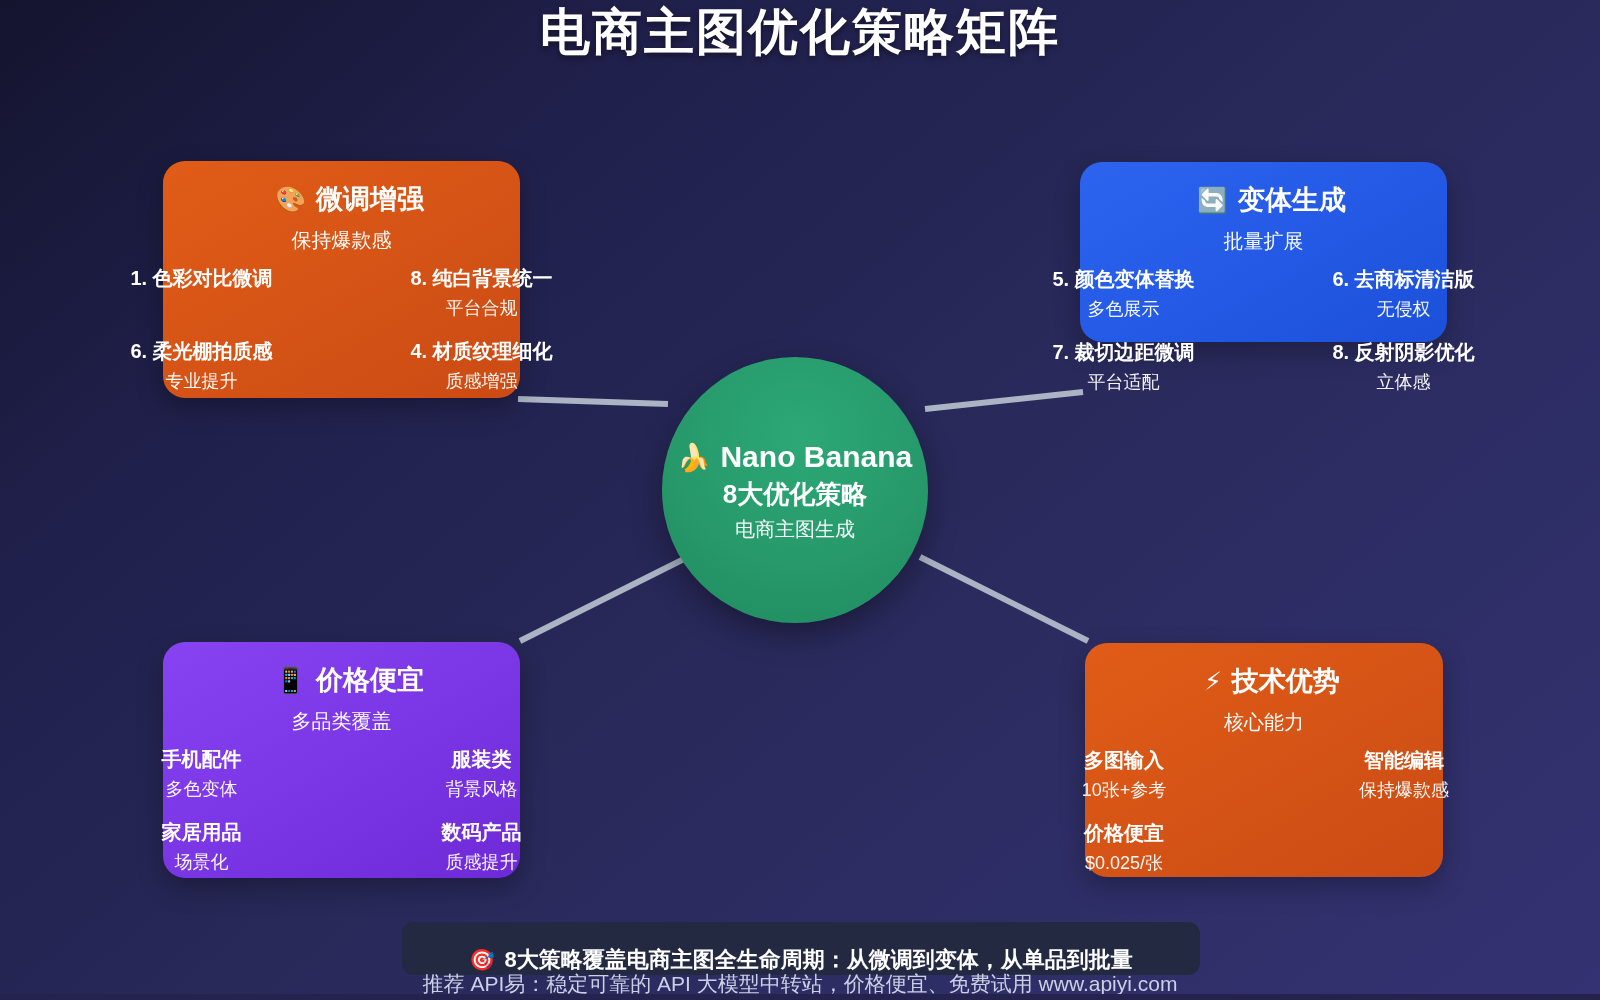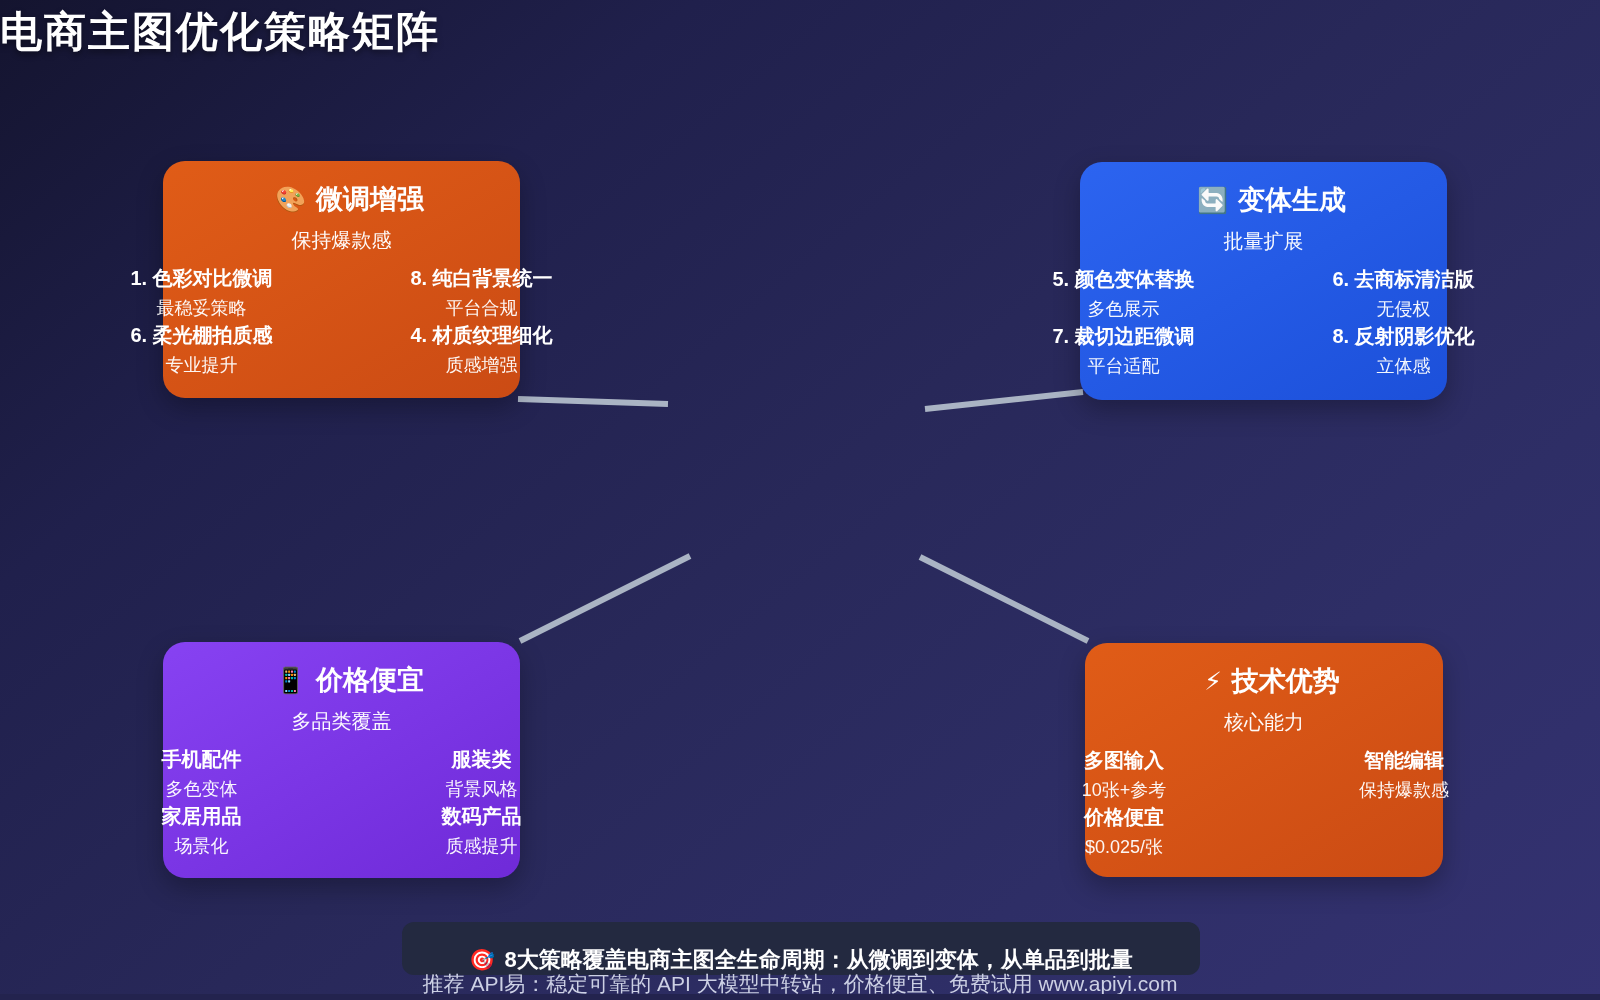--- a/index.html
+++ b/index.html
@@ -6,50 +6,50 @@
   html,body { background:#14142f; }
   body { font-family:"Liberation Sans","DejaVu Sans",sans-serif; }
 
   .stage {
     position:relative; width:1600px; height:1000px; overflow:hidden;
     background:linear-gradient(140deg,#14142f 0%,#20204c 25%,#282859 50%,#2e2e66 75%,#343272 100%);
     color:#fff;
   }
 
   .page-title {
-    position:absolute; top:0; left:0; right:0; 
-    font-size:42px; font-weight:bold; line-height:64px; letter-spacing:2px;
+    position:absolute; top:0; left:0; right:0; text-align:center;
+    font-size:50px; font-weight:bold; line-height:64px; letter-spacing:2px;
     color:#ffffff; text-shadow:0 3px 6px rgba(0,0,0,0.45);
   }
 
   svg.connectors { position:absolute; left:0; top:0; }
 
   
   .card { position:absolute; border-radius:22px; box-shadow:0 10px 26px rgba(0,0,0,0.28); }
   .card-tl { left:163px; top:161px; width:357px; height:237px;
              background:linear-gradient(150deg,#e05c17 0%,#cb4b14 100%); }
-  .card-tr { left:1080px; top:162px; width:367px; height:238px;
+  .card-tr { left:1080px; top:162px; width:367px; height:180px;
              background:linear-gradient(150deg,#2c64f0 0%,#1c50da 100%); }
   .card-bl { left:163px; top:642px; width:357px; height:236px;
              background:linear-gradient(150deg,#8742f2 0%,#6f2ad8 100%); }
   .card-br { left:1085px; top:643px; width:358px; height:234px;
              background:linear-gradient(150deg,#e05c17 0%,#cb4b14 100%); }
 
   .card-title {
     position:absolute; top:22px; left:0; right:12px; text-align:center;
     font-size:27px; font-weight:bold; line-height:32px; white-space:nowrap;padding-left:28px;
   }
   .card-title .emoji { margin-right:10px; font-size:25px; }
   .card-subtitle {
     position:absolute; top:66px; left:0; right:0; text-align:center;
     font-size:20px; line-height:26px; color:rgba(255,255,255,0.97);
   }
   .card-items {
     position:absolute; top:104px; left:50%; transform:translateX(-50%);
-    width:560px; display:grid; grid-template-columns:1fr 1fr; row-gap:2px;
+    width:560px; display:grid; grid-template-columns:1fr 1fr; row-gap:18px;
   }
   .item { text-align:center; }
   .item-label { font-size:20px; font-weight:bold; line-height:27px; white-space:nowrap; }
   .item-sub { font-size:18px; line-height:24px; margin-top:4px; white-space:nowrap;
               color:rgba(255,255,255,0.95); }
 
   
   .center-node {
     position:absolute; left:662px; top:357px; width:266px; height:266px;
     border-radius:50%;
@@ -95,21 +95,20 @@
   </svg>
 
   <section class="card card-tl">
     <div class="card-title">
       <span class="emoji">🎨</span><span>微调增强</span>
     </div>
     <div class="card-subtitle">保持爆款感</div>
     <div class="card-items">
       <div class="item">
         <div class="item-label">1. 色彩对比微调</div>
-        <div class="item-sub">最稳妥策略</div>
       </div>
       <div class="item">
         <div class="item-label">8. 纯白背景统一</div>
         <div class="item-sub">平台合规</div>
       </div>
       <div class="item">
         <div class="item-label">6. 柔光棚拍质感</div>
         <div class="item-sub">专业提升</div>
       </div>
       <div class="item">
@@ -183,20 +182,27 @@
         <div class="item-label">智能编辑</div>
         <div class="item-sub">保持爆款感</div>
       </div>
       <div class="item">
         <div class="item-label">价格便宜</div>
         <div class="item-sub">$0.025/张</div>
       </div>
     </div>
   </section>
 
+  <div class="center-node">
+    <div class="center-title">
+      <span class="emoji">🍌</span><span>Nano Banana</span>
+    </div>
+    <div class="center-sub">8大优化策略</div>
+    <div class="center-caption">电商主图生成</div>
+  </div>
 
   <div class="footer-box">
     <div class="footer-headline">
       <span class="emoji">🎯</span><span>8大策略覆盖电商主图全生命周期：从微调到变体，从单品到批量</span>
     </div>
   </div>
   <div class="footer-note">推荐 API易：稳定可靠的 API 大模型中转站，价格便宜、免费试用 www.apiyi.com</div>
 
   <div class="bottom-strip"></div>
 

